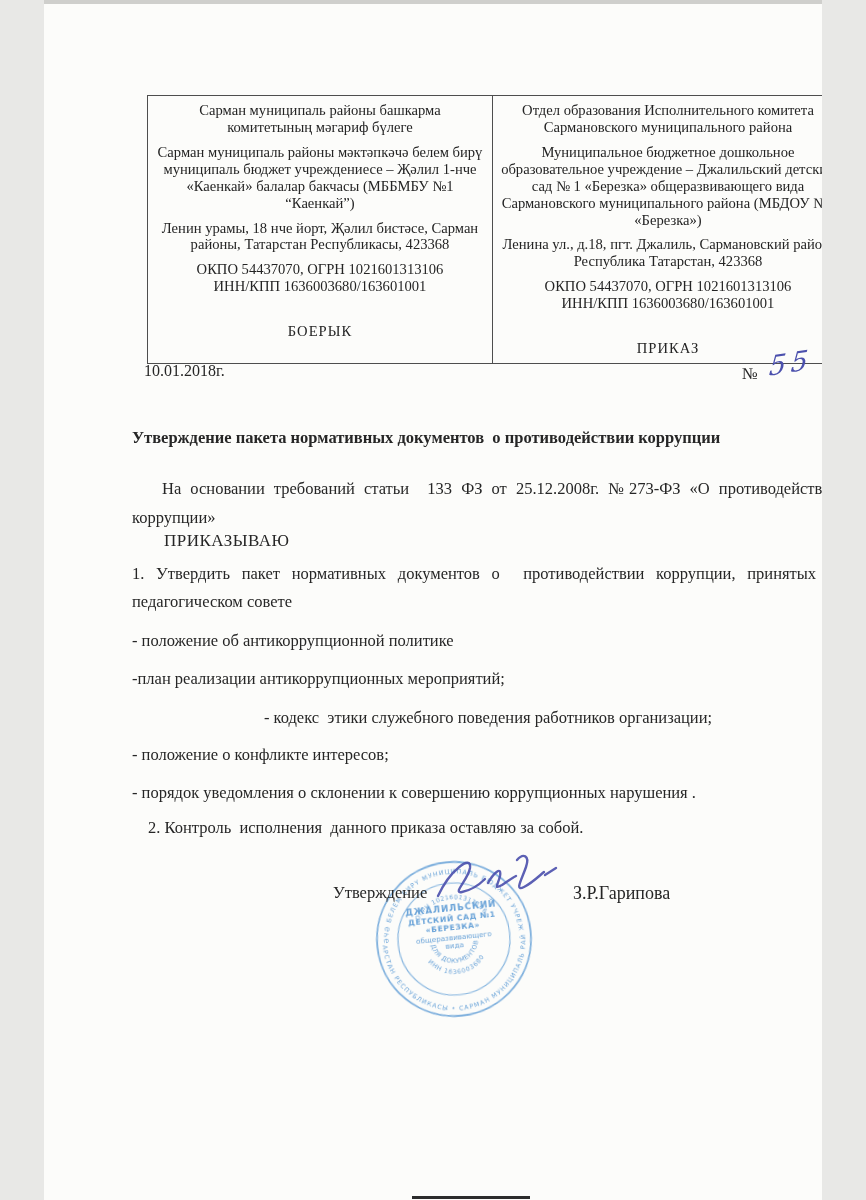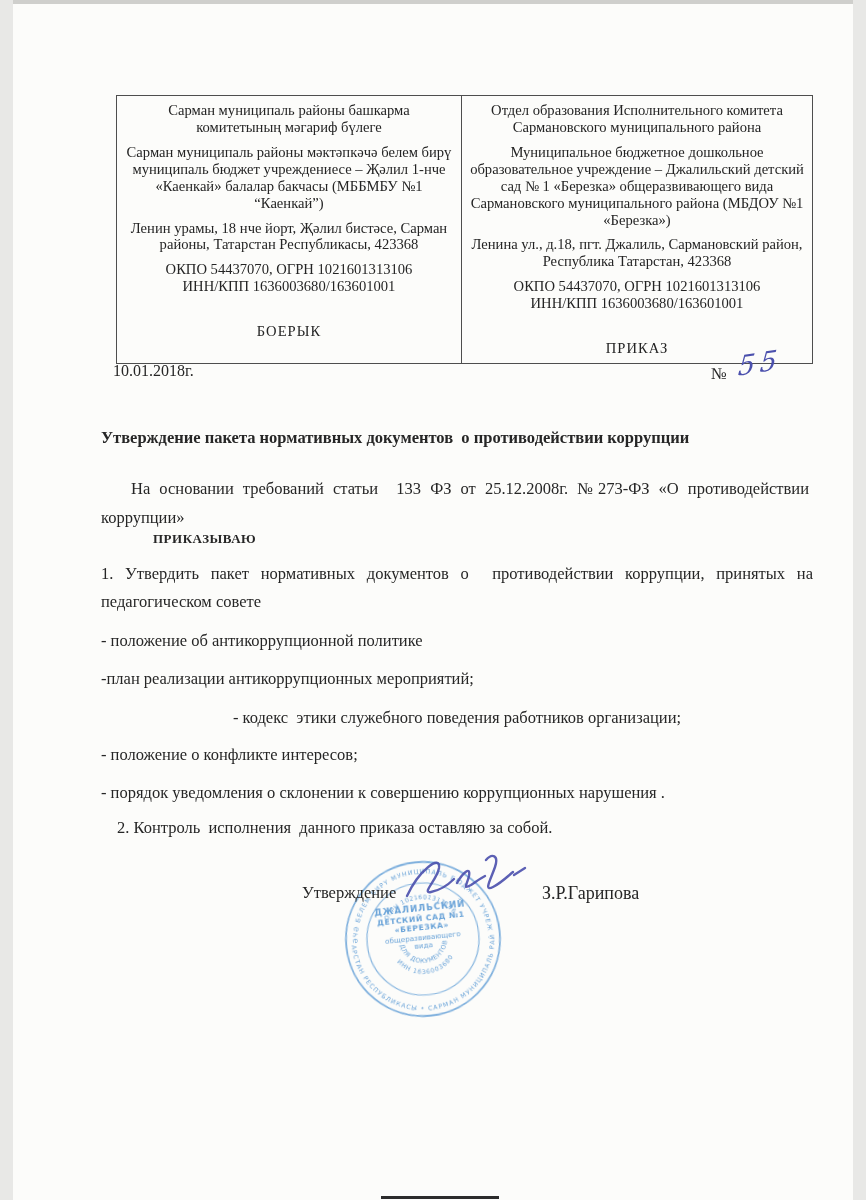--- a/index.html
+++ b/index.html
@@ -1,17 +1,17 @@
 <!DOCTYPE html>
 <html><head>
 <meta charset="utf-8">
 <style>
   html,body{margin:0;padding:0;background:#e8e8e6;}
   .sheet{
-    position:relative;width:840px;height:1200px;margin:0 auto;
+    position:relative;width:778px;height:1200px;margin:0 auto;
     background:#fcfcfa;overflow:hidden;
     font-family:"Liberation Serif","DejaVu Serif",serif;
     color:#262626;
   }
   .scan-top-strip{position:absolute;top:0;left:0;width:866px;height:4px;background:#cfcfcc;}
   .scan-bottom-mark{position:absolute;left:368px;top:1196px;width:118px;height:3px;background:#2c2c2c;}
 
   
   .org-table{
     position:absolute;left:103px;top:95px;width:697px;
@@ -41,21 +41,21 @@
 
   .doc-title{
     position:absolute;left:88px;top:428px;width:706px;
     font-size:16.5px;font-weight:bold;white-space:pre-wrap;
   }
   .basis{
     position:absolute;left:88px;top:474px;width:708px;
     font-size:16.5px;line-height:29px;text-align:justify;text-indent:30px;
     white-space:pre-wrap;
   }
-  .order-word{position:absolute;left:120px;top:531px;font-size:13px;font-weight:bold;letter-spacing:.5px;margin-left:20px;}
+  .order-word{position:absolute;left:120px;top:531px;font-size:17px;font-weight:normal;letter-spacing:.5px;}
   .order-item{position:absolute;left:88px;width:712px;font-size:16.5px;line-height:28px;white-space:pre-wrap;}
   .justify{text-align:justify;}
   .it0{top:560px;}
   .it1{top:627px;}
   .it2{top:665px;}
   .it3{top:704px;text-align:center;}
   .it4{top:741px;}
   .it5{top:779px;}
   .it6{top:814px;padding-left:16px;width:696px;}
 

